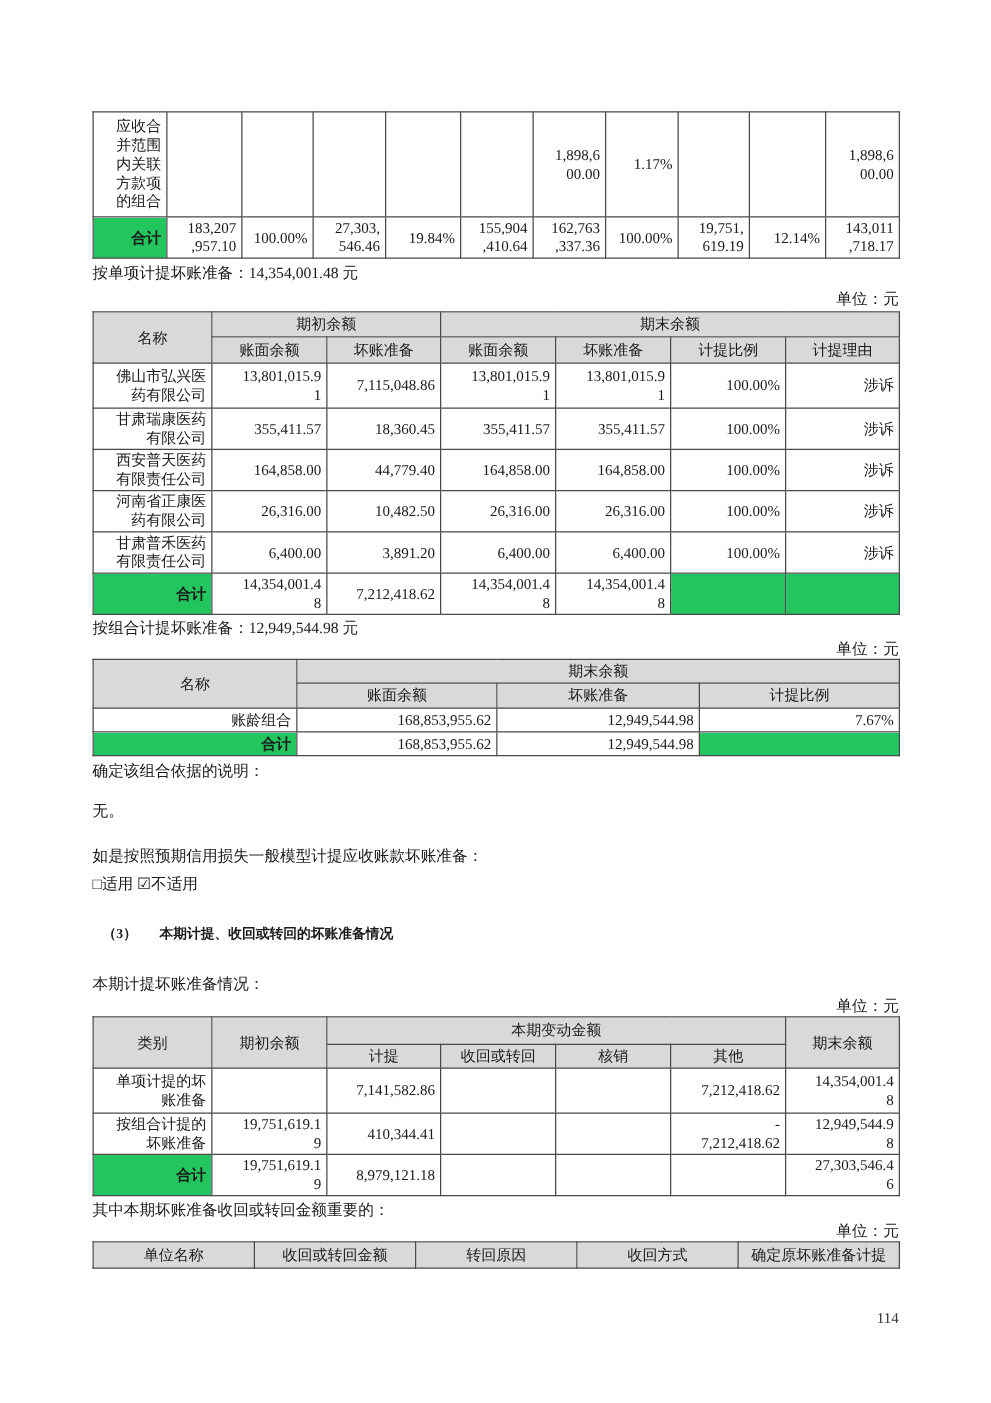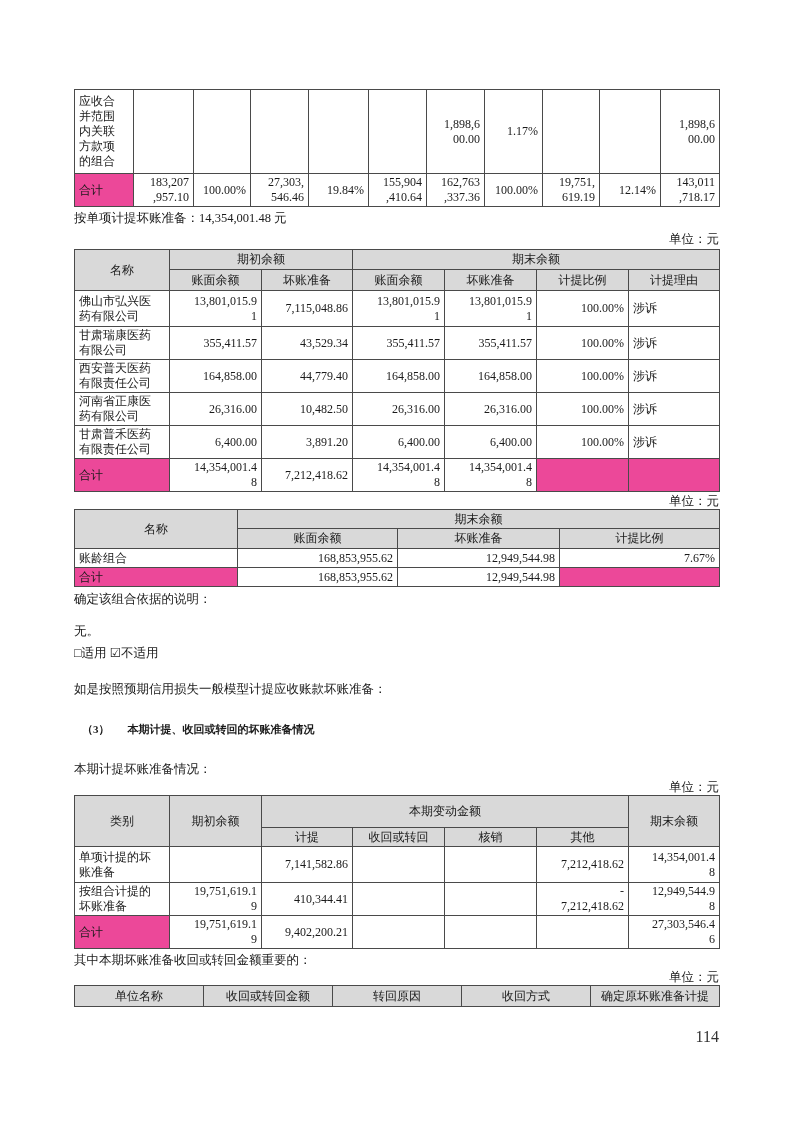--- a/index.html
+++ b/index.html
@@ -12,24 +12,24 @@
   .line { font-size:12.5px; line-height:15px; }
   .unit { font-size:12.5px; line-height:15px; text-align:right; }
   .heading { font-size:11px; line-height:20px; font-weight:bold; padding-left:8px; }
   .heading .hnum { margin-right:18px; }
   table { border-collapse:collapse; table-layout:fixed; width:645px; }
   td {
     border:1px solid #4a4a4a; font-size:12px; line-height:15px;
     padding:1px 4px; vertical-align:middle; white-space:pre-line; overflow:hidden;
   }
   .hd { background:#d9d9d9; text-align:center; }
-  .g  { background:#ec4899; }
+  .g  { background:#22c55e;font-weight:bold; }
   .num { text-align:right; word-break:break-all; }
-  .lbl { text-align:left; }
-  .pageno { font-size:16px; line-height:15px; text-align:right; color:#333; margin-top:22px; }
+  .lbl { text-align:right; }
+  .pageno { font-size:12px; line-height:15px; text-align:right; color:#333; margin-top:32px; }
   .mt2{margin-top:2px}.mt3{margin-top:3px}.mt4{margin-top:4px}.mt6{margin-top:6px}
   .mt7{margin-top:7px}.mt11{margin-top:5px}.mt17{margin-top:17px}.mt21{margin-top:21px}
   .mt22{margin-top:22px}.mt23{margin-top:23px}
 </style>
 </head>
 <body>
 
 <div class="content">
 
   <table>
@@ -125,21 +125,21 @@
 1</td>
       <td class="num">13,801,015.9
 1</td>
       <td class="num">100.00%</td>
       <td class="lbl">涉诉</td>
     </tr>
     <tr style="height:31px">
       <td class="lbl">甘肃瑞康医药
 有限公司</td>
       <td class="num">355,411.57</td>
-      <td class="num">43,529.34</td>
+      <td class="num">18,360.45</td>
       <td class="num">355,411.57</td>
       <td class="num">355,411.57</td>
       <td class="num">100.00%</td>
       <td class="lbl">涉诉</td>
     </tr>
     <tr style="height:31px">
       <td class="lbl">西安普天医药
 有限责任公司</td>
       <td class="num">164,858.00</td>
       <td class="num">44,779.40</td>
@@ -176,20 +176,21 @@
       <td class="num">14,354,001.4
 8</td>
       <td class="num">14,354,001.4
 8</td>
       <td class="num g"></td>
       <td class="lbl g"></td>
     </tr>
   </tbody>
     </table>
 
+  <p class="line mt3">按组合计提坏账准备：12,949,544.98 元</p>
   <p class="unit mt2">单位：元</p>
 
   <table>
     <colgroup>
       <col style="width:163px">
         <col style="width:160px">
         <col style="width:162px">
         <col style="width:160px">
     </colgroup>
     <tbody>
@@ -212,40 +213,40 @@
       <td class="lbl g">合计</td>
       <td class="num">168,853,955.62</td>
       <td class="num">12,949,544.98</td>
       <td class="num g"></td>
     </tr>
   </tbody>
     </table>
 
   <p class="line mt11">确定该组合依据的说明：</p>
   <p class="line mt17">无。</p>
+  <p class="line mt21">如是按照预期信用损失一般模型计提应收账款坏账准备：</p>
   <p class="line mt7"><span>□适用</span> <span>☑不适用</span></p>
-  <p class="line mt21">如是按照预期信用损失一般模型计提应收账款坏账准备：</p>
 
   <h3 class="heading mt22" style="margin-bottom:0;"><span class="hnum">（3）</span><span>本期计提、收回或转回的坏账准备情况</span></h3>
 
   <p class="line mt23">本期计提坏账准备情况：</p>
   <p class="unit mt3">单位：元</p>
 
   <table>
     <colgroup>
       <col style="width:95px">
         <col style="width:92px">
         <col style="width:91px">
         <col style="width:92px">
       <col style="width:92px">
         <col style="width:92px">
         <col style="width:91px">
     </colgroup>
     <tbody>
-        <tr style="height:32px">
+        <tr style="height:22px">
       <td class="hd" rowspan="2">类别</td>
       <td class="hd" rowspan="2">期初余额</td>
       <td class="hd" colspan="4">本期变动金额</td>
       <td class="hd" rowspan="2">期末余额</td>
     </tr>
     <tr style="height:19px">
       <td class="hd">计提</td>
       <td class="hd">收回或转回</td>
       <td class="hd">核销</td>
       <td class="hd">其他</td>
@@ -271,21 +272,21 @@
       <td class="num"></td>
       <td class="num">-
 7,212,418.62</td>
       <td class="num">12,949,544.9
 8</td>
     </tr>
     <tr style="height:29px">
       <td class="lbl g">合计</td>
       <td class="num">19,751,619.1
 9</td>
-      <td class="num">9,402,200.21</td>
+      <td class="num">8,979,121.18</td>
       <td class="num"></td>
       <td class="num"></td>
       <td class="num"></td>
       <td class="num">27,303,546.4
 6</td>
     </tr>
   </tbody>
     </table>
 
   <p class="line mt4">其中本期坏账准备收回或转回金额重要的：</p>

